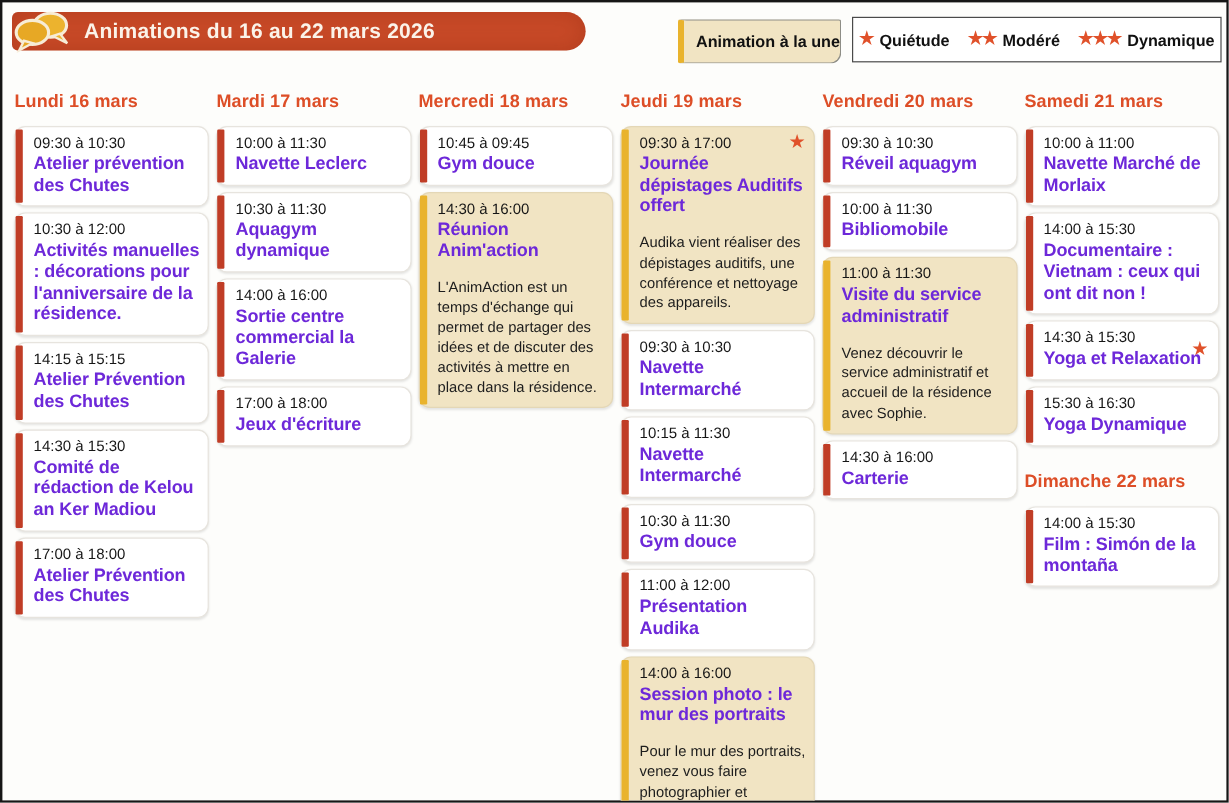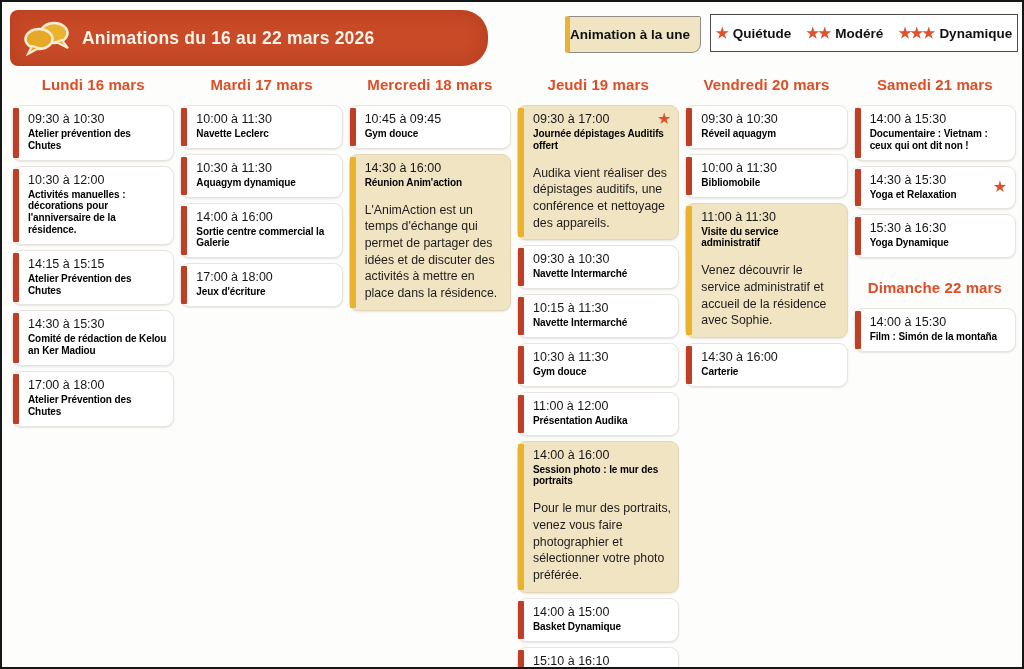--- a/index.html
+++ b/index.html
@@ -3,63 +3,63 @@
 <meta charset="utf-8">
 <style>
   html,body { margin:0; padding:0; background:#e8e8e8; }
   .page {
     width:1024px; height:669px; box-sizing:border-box; position:relative;
     background:#fdfdfb; border:2px solid #161616; overflow:hidden;
     font-family:"Liberation Sans", sans-serif; color:#111;
   }
   
   .banner {
-    position:absolute; left:8px; top:8px; width:478px; height:56px;
+    position:absolute; left:8px; top:8px; width:478px; height:32px;
     background:#c84a27; border-radius:8px 26px 26px 8px;
-    display:flex; align-items:center; gap:10px; padding-left:12px; box-sizing:border-box;
+    display:flex; align-items:center; gap:10px; box-sizing:border-box;
     box-shadow:inset 0 0 18px rgba(120,25,8,0.25);
   }
   .banner-title { color:#fbf3e9; font-weight:bold; font-size:17.5px; letter-spacing:0.2px; }
   .bubbles { flex:0 0 auto; display:block; }
   
   .legend-featured {
     position:absolute; left:563px; top:14px; width:136px; height:37px; box-sizing:border-box;
     background:#f1e4c3; border:1px solid #8d8d86; border-left:5px solid #e9b32d;
     border-radius:2px 2px 9px 2px;
-    display:flex; align-items:center; justify-content:flex-start;
+    display:flex; align-items:center; justify-content:flex-end;
     font-weight:bold; font-size:13.5px; color:#111;
   }
   .legend-ratings {
     position:absolute; left:708px; top:12px; width:308px; height:38px; box-sizing:border-box;
     background:#fff; border:1.5px solid #4a4a4a;
     display:flex; align-items:center; justify-content:center; gap:15px;
   }
   .rating { display:flex; align-items:center; gap:5px; font-weight:bold; font-size:13.5px; color:#111; }
   .stars { color:#e0512a; font-size:14.5px; letter-spacing:-1px; line-height:1; }
   
   .grid {
     position:absolute; left:10px; top:72px; width:1004px;
     display:grid; grid-template-columns:repeat(6,1fr); column-gap:6px;
   }
   .col { display:flex; flex-direction:column; gap:5px; min-width:0; }
   .day-header {
-    text-align:center; color:#dd4e27; font-weight:bold; font-size:15px;
+    color:#dd4e27; font-weight:bold; font-size:15px;
     margin:2px 0 7px; letter-spacing:0.1px;
   }
   .subday { margin-top:16px; }
   .card {
     position:relative; background:#fff; border:1px solid #e7e4de; border-radius:9px;
     box-shadow:0 1px 2px rgba(0,0,0,0.10);
     padding:6px 7px 8px 15px; box-sizing:border-box;
   }
   .card.featured { background:#f1e4c3; border-color:#e4d7b6; }
   .bar { position:absolute; left:0; top:2px; bottom:2px; width:6px; background:#c03d26; border-radius:1px; }
   .featured > .bar { background:#e9b32d; }
   .time  { font-size:12.5px; color:#161616; margin-bottom:2px; }
-  .title { font-size:10px; font-weight:bold; color:#000000; line-height:1.18; letter-spacing:-0.1px; }
+  .title { font-size:15px; font-weight:bold; color:#6d28d9; line-height:1.18; letter-spacing:-0.1px; }
   .desc  { font-size:12.3px; color:#1d1d1d; line-height:1.36; margin-top:13px; }
   .star  { position:absolute; color:#e0512a; font-size:16px; line-height:1; }
   .star.top { top:5px; right:7px; }
   .star.mid { top:50%; transform:translateY(-50%); right:8px; }
 </style>
 </head>
 <body>
 
 <div class="page">
 
@@ -230,20 +230,25 @@
         <span class="bar"></span>
         <div class="time">14:30 à 16:00</div>
         <div class="title">Carterie</div>
       </div>
     </div>
 
     <div class="col">
       <div class="day-header">Samedi 21 mars</div>
       <div class="card">
         <span class="bar"></span>
+        <div class="time">10:00 à 11:00</div>
+        <div class="title">Navette Marché de Morlaix</div>
+      </div>
+      <div class="card">
+        <span class="bar"></span>
         <div class="time">14:00 à 15:30</div>
         <div class="title">Documentaire : Vietnam : ceux qui ont dit non !</div>
       </div>
       <div class="card">
         <span class="bar"></span>
         <span class="star mid">★</span>
         <div class="time">14:30 à 15:30</div>
         <div class="title">Yoga et Relaxation</div>
       </div>
       <div class="card">

